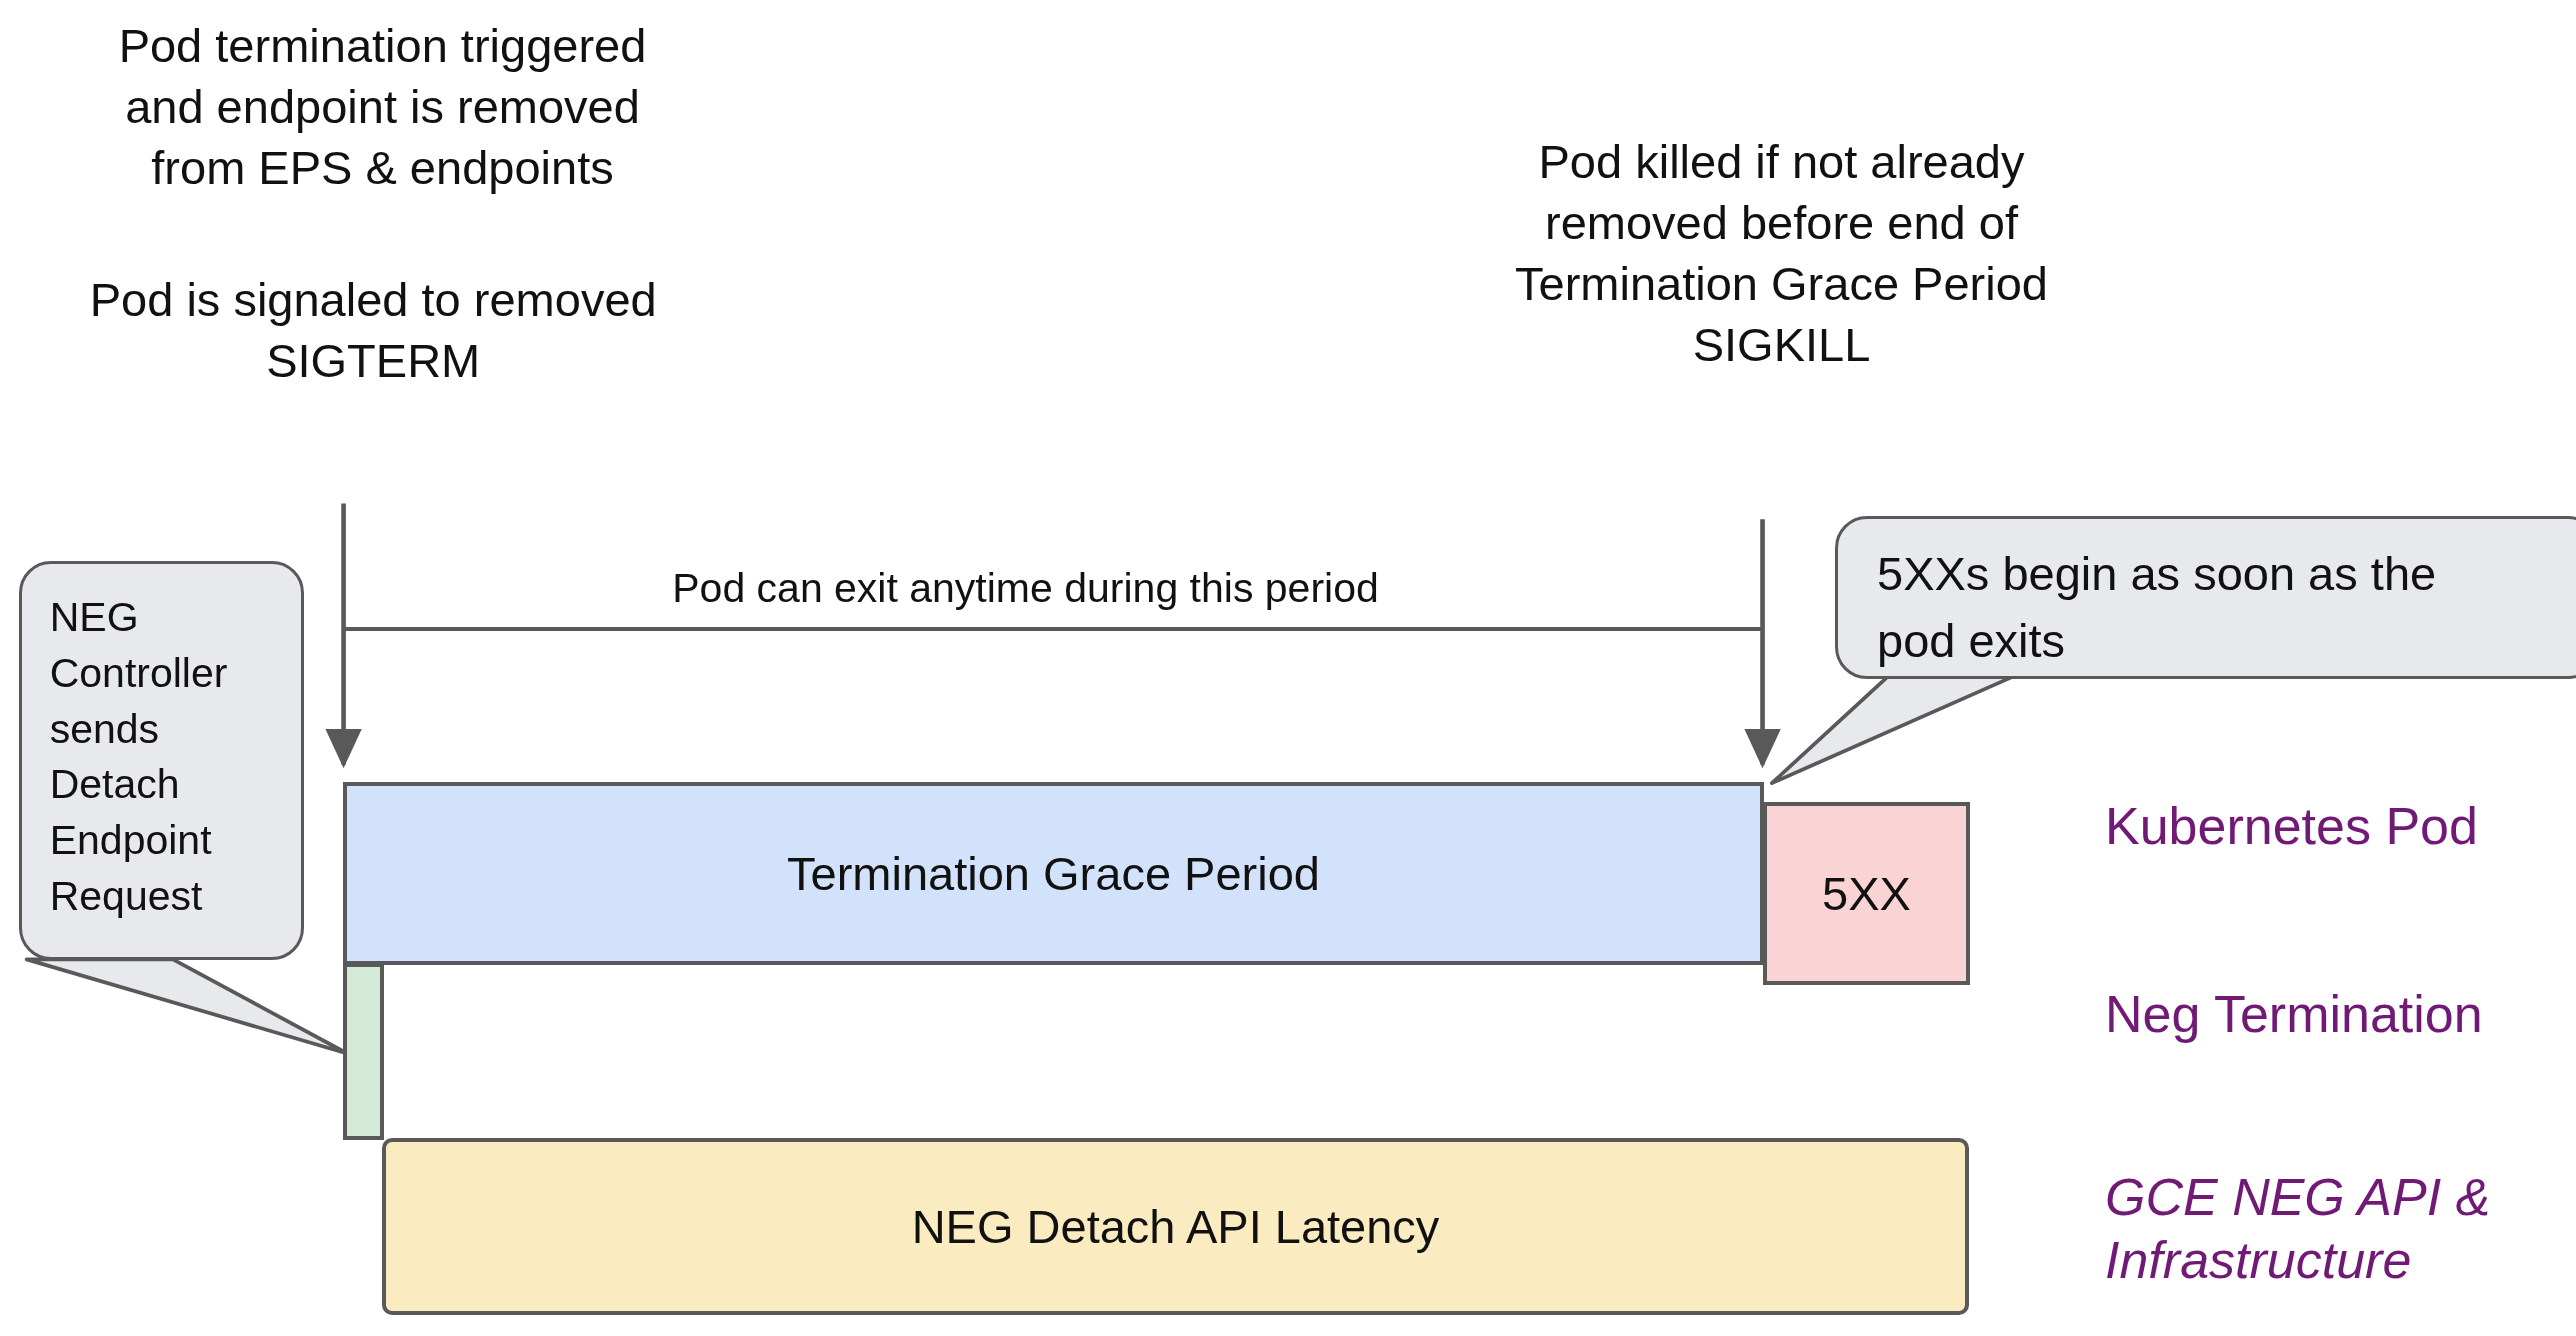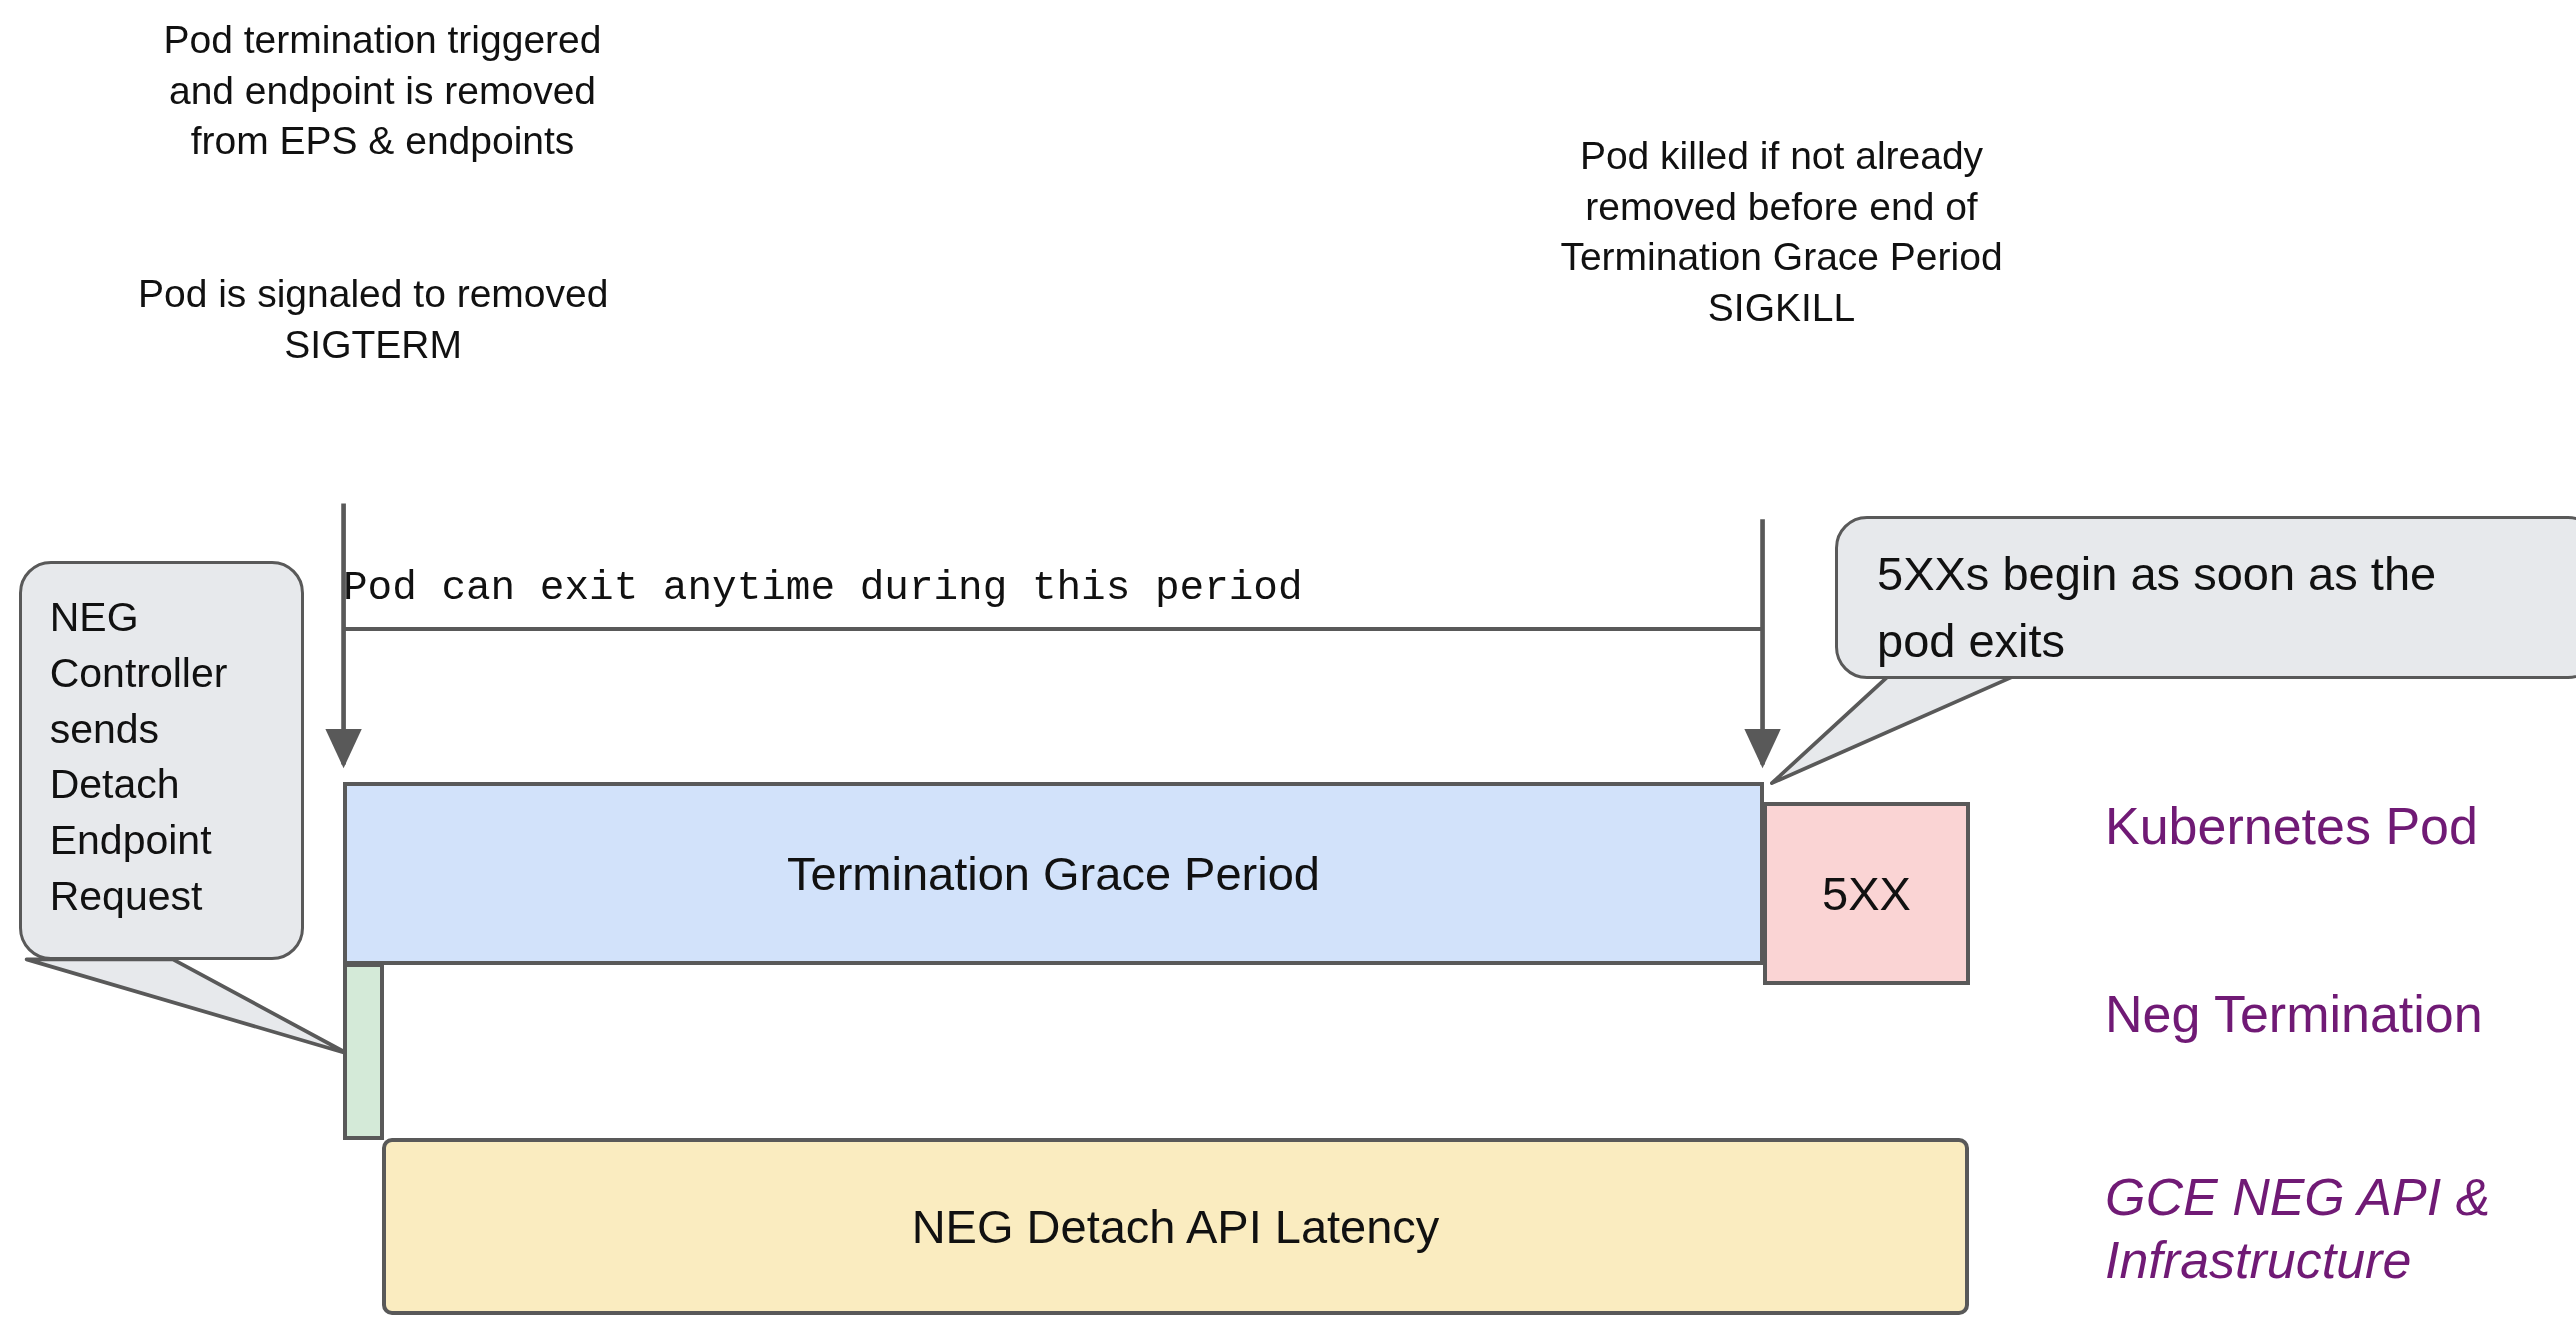--- a/index.html
+++ b/index.html
@@ -17,21 +17,21 @@
   }
   #stage {
     position: absolute;
     left: 0; top: 0;
     width: 2576px;
     height: 1336px;
   }
   .note {
     position: absolute;
     text-align: center;
-    font-size: 39px;
+    font-size: 47px;
     line-height: 1.30;
     color: #111111;
     white-space: pre-line;
     font-family: "Liberation Sans", sans-serif;
   }
   #note-left-a  { left: 28px;   top: 15px;  width: 709px; }
   #note-left-b  { left: 18.7px;   top: 269px; width: 709px; }
   #note-right-a { left: 1427px; top: 131px; width: 709px; }
 
   .swimlane-label {
@@ -70,23 +70,24 @@
     top: 627px;
     width: 1421px;
     height: 0;
     border-top: 4.7px solid #595959;
   }
   .period-label {
     position: absolute;
     left: 343px;
     top: 565px;
     width: 1365px;
+    text-align: center;
     font-size: 41px;
     color: #111111;
-    font-family: Liberation Mono, monospace;
+    font-family: Liberation Sans, sans-serif;
   }
 
   .callout {
     position: absolute;
     box-sizing: border-box;
     background: #e7e9ec;
     border: 3.7px solid #595959;
     border-radius: 32px;
     color: #111111;
     font-family: "Liberation Sans", sans-serif;

